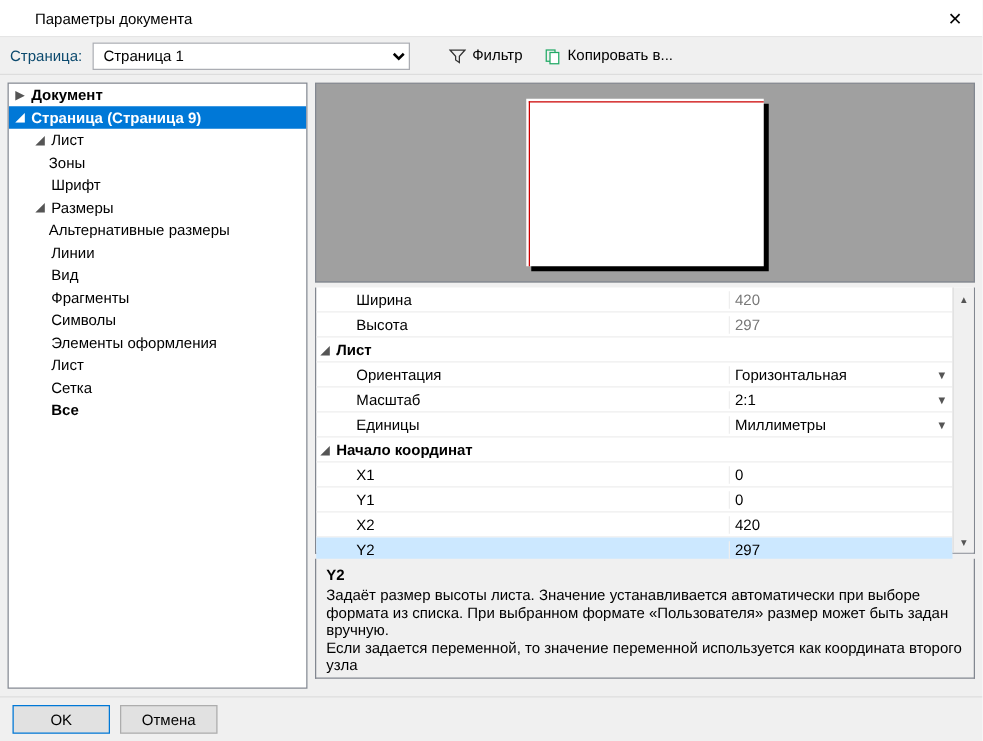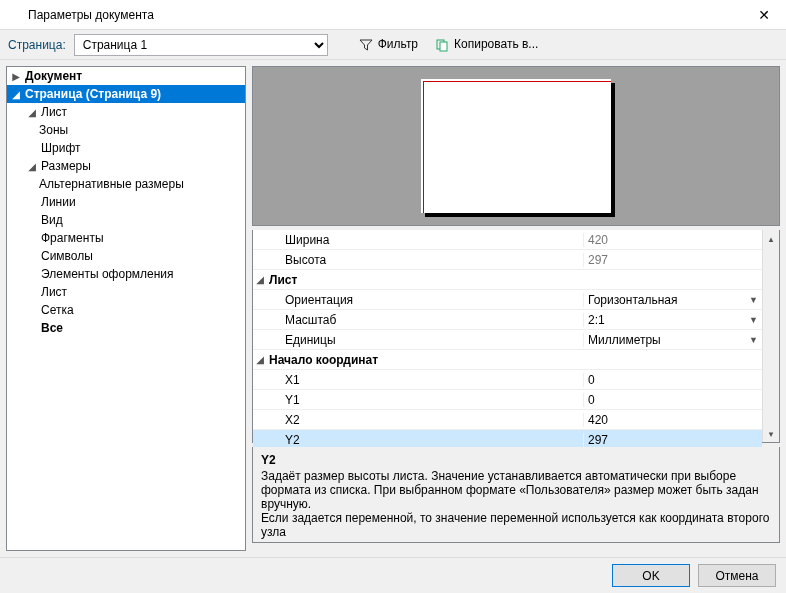--- a/index.html
+++ b/index.html
@@ -188,21 +188,20 @@
   padding: 6px 8px;
   font-size: 12px;
   color: #000;
   height: 96px;
 }
 .desc .dtitle { font-weight: bold; margin-bottom: 2px; }
 .footer {
   height: 36px;
   display: flex;
   align-items: center;
-  justify-content: flex-end;
   gap: 8px;
   padding: 0 10px;
   background: #f0f0f0;
   border-top: 1px solid #ddd;
 }
 .footer button {
   width: 78px;
   height: 23px;
   font-size: 12px;
   border: 1px solid #adadad;

